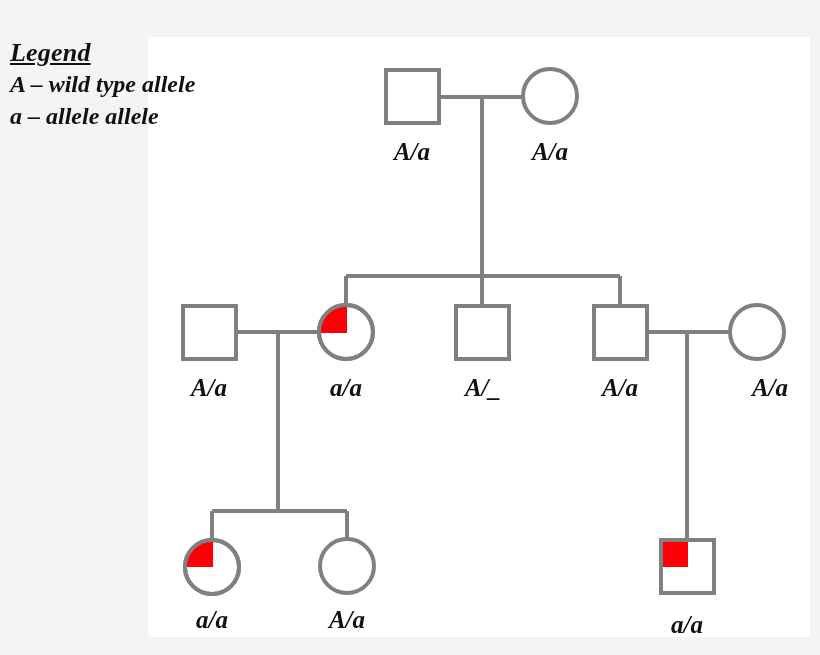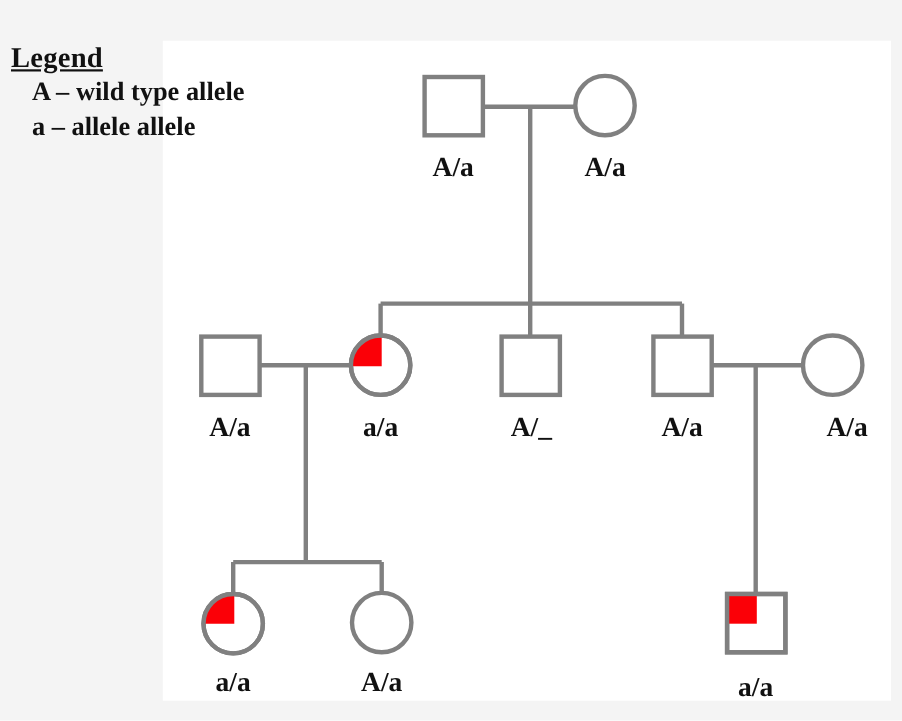--- a/index.html
+++ b/index.html
@@ -10,20 +10,21 @@
     width: 820px;
     height: 655px;
     background: #f4f4f4;
     font-family: "Liberation Serif", "DejaVu Serif", serif;
     overflow: hidden;
   }
   #stage {
     position: relative;
     width: 812px;
     height: 655px;
+    font-style: italic;
   }
   
   #panel {
     position: absolute;
     left: 148px;
     top: 37px;
     width: 662px;
     height: 600px;
     background: #ffffff;
   }
@@ -41,21 +42,20 @@
     text-decoration: underline;
     line-height: 30px;
     letter-spacing: .2px;
   }
   #legend .legend-line {
     font-size: 24px;
     font-weight: bold;
     color: #111111;
     line-height: 32px;
     white-space: nowrap;
-    margin-left: 19px;
   }
   
   #pedigree {
     position: absolute;
     left: 0;
     top: 0;
   }
   .ped-label {
     font-family: "Liberation Serif", "DejaVu Serif", serif;
     font-size: 25px;

